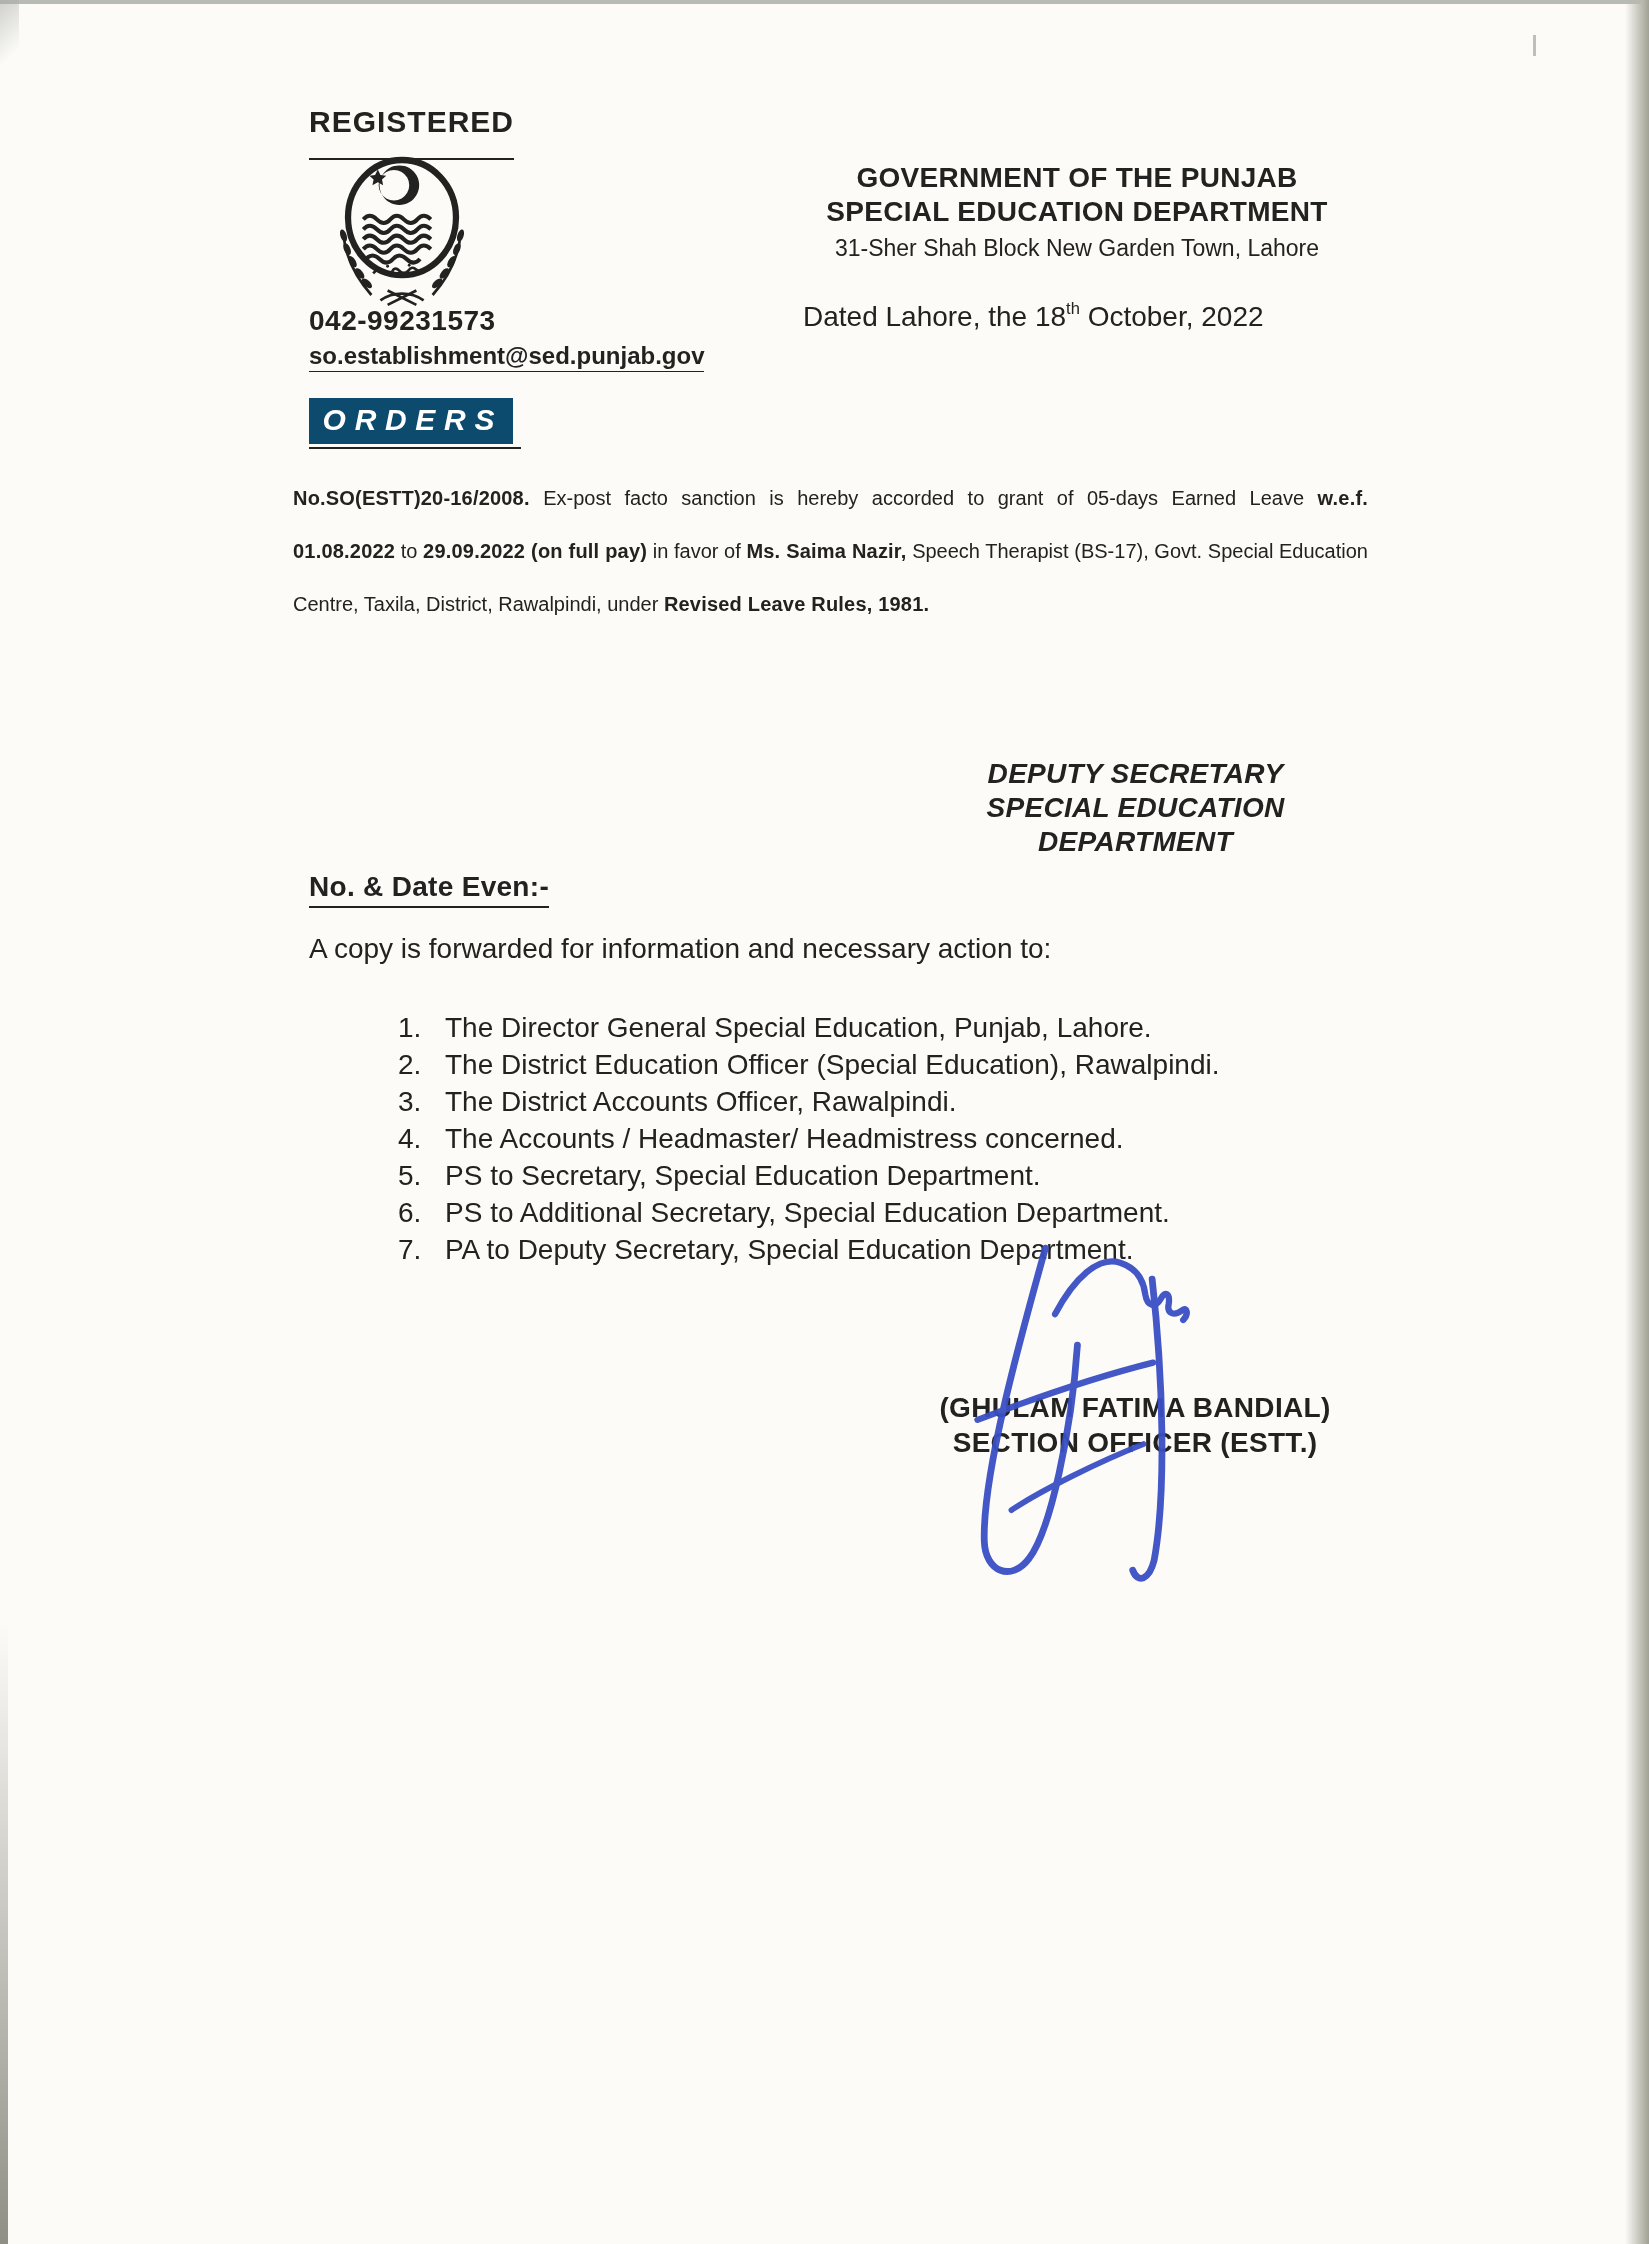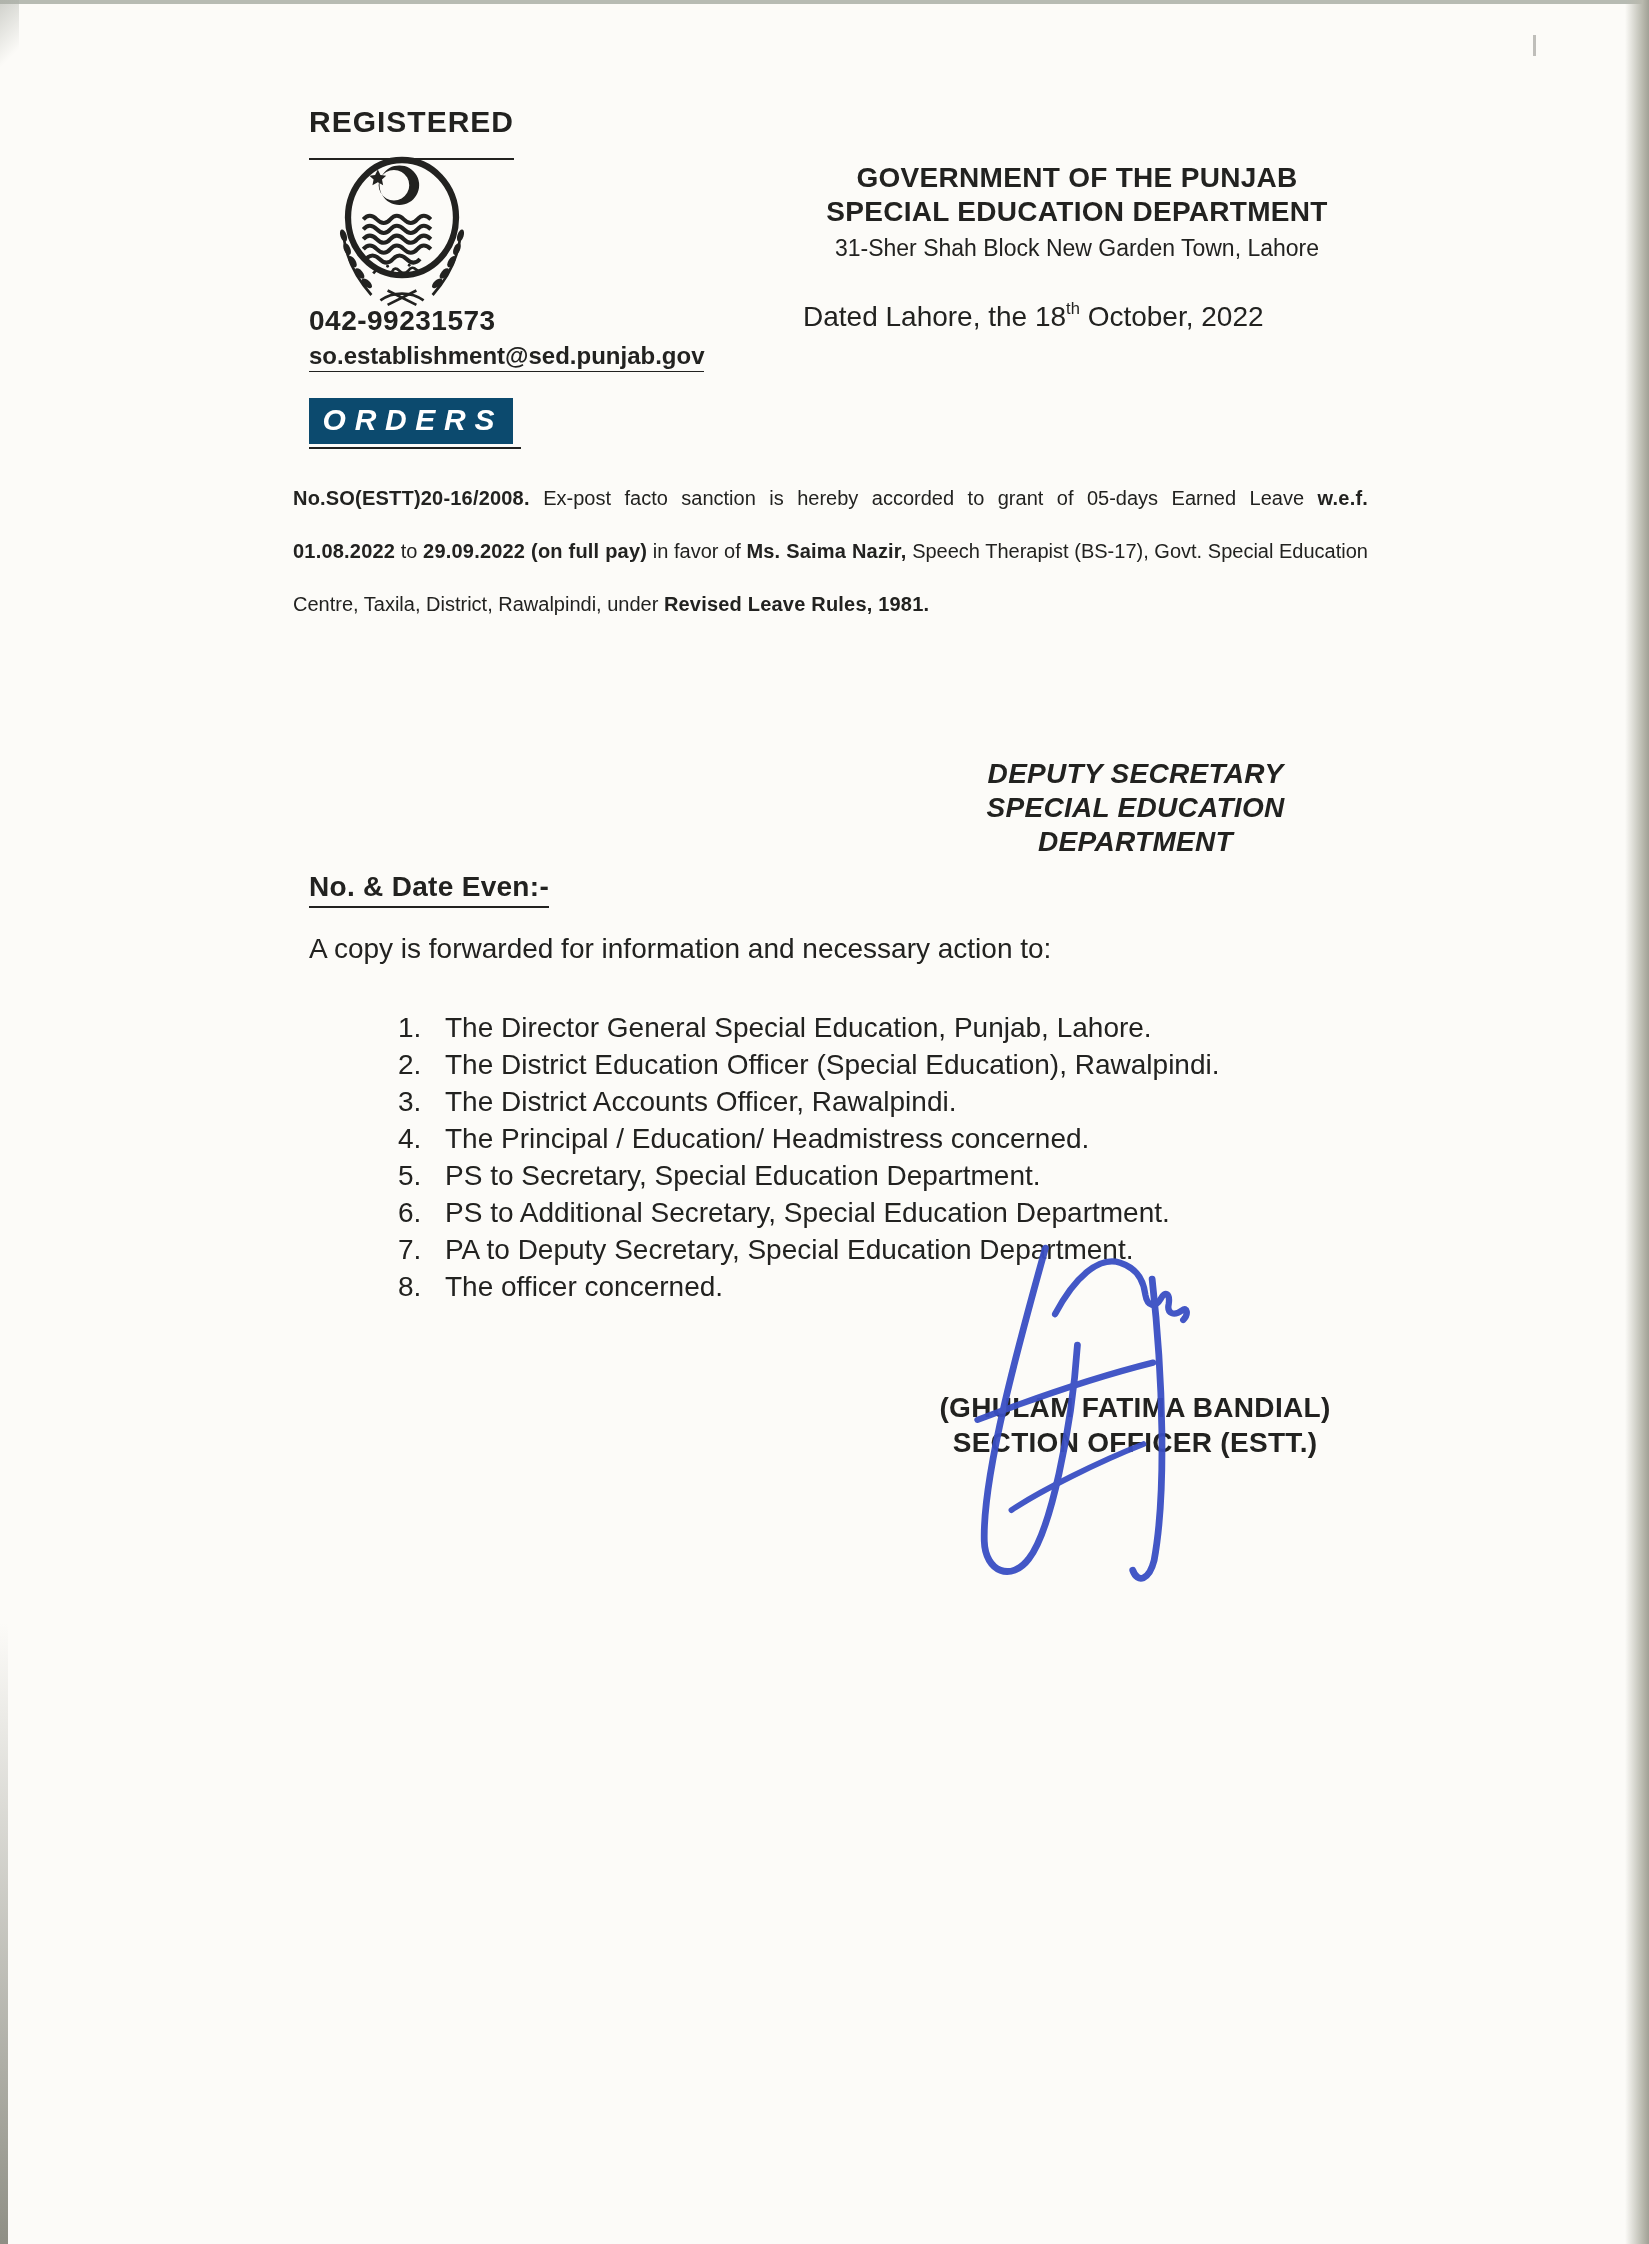--- a/index.html
+++ b/index.html
@@ -147,25 +147,24 @@
   </div>
 
   <div class="no-date-even">No. &amp; Date Even:-</div>
 
   <div class="copy-line">A copy is forwarded for information and necessary action to:</div>
 
   <ol class="distribution">
     <li><span class="dist-num">1.</span><span>The Director General Special Education, Punjab, Lahore.</span></li>
     <li><span class="dist-num">2.</span><span>The District Education Officer (Special Education), Rawalpindi.</span></li>
     <li><span class="dist-num">3.</span><span>The District Accounts Officer, Rawalpindi.</span></li>
-    <li><span class="dist-num">4.</span><span>The Principal / Education/ Headmistress concerned.</span></li>
+    <li><span class="dist-num">4.</span><span>The Accounts / Headmaster/ Headmistress concerned.</span></li>
     <li><span class="dist-num">5.</span><span>PS to Secretary, Special Education Department.</span></li>
     <li><span class="dist-num">6.</span><span>PS to Additional Secretary, Special Education Department.</span></li>
     <li><span class="dist-num">7.</span><span>PA to Deputy Secretary, Special Education Department.</span></li>
-    <li><span class="dist-num">8.</span><span>The officer concerned.</span></li>
   </ol>
 
   <div class="signatory-bottom">
     <div>(GHULAM FATIMA BANDIAL)</div>
     <div>SECTION OFFICER (ESTT.)</div>
   </div>
 
   <svg class="signature-svg" viewBox="0 0 352 404" fill="none" stroke="currentColor" stroke-linecap="round">
     <path d="M95 30 C 70 120, 30 262, 32 332 C 33 364, 60 374, 78 350 C 100 322, 122 218, 128 130" stroke-width="7"></path>
     <path d="M205 62 C 216 160, 220 282, 207 352 C 202 372, 190 376, 185 362" stroke-width="7"></path>

